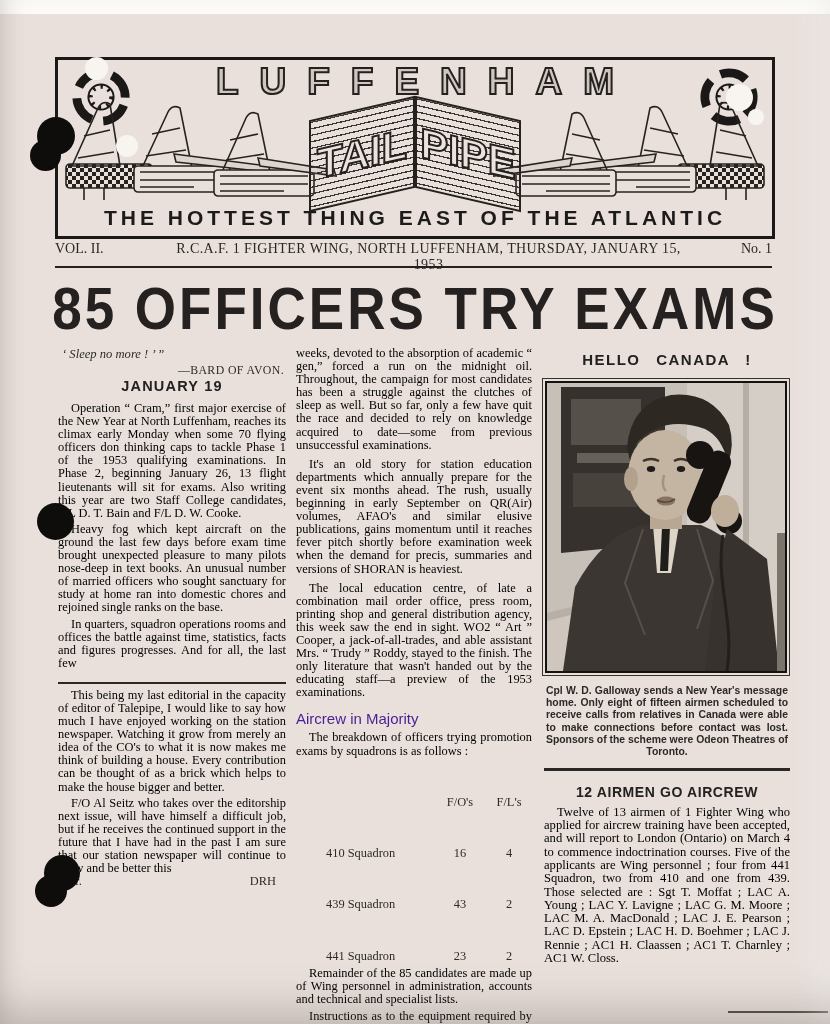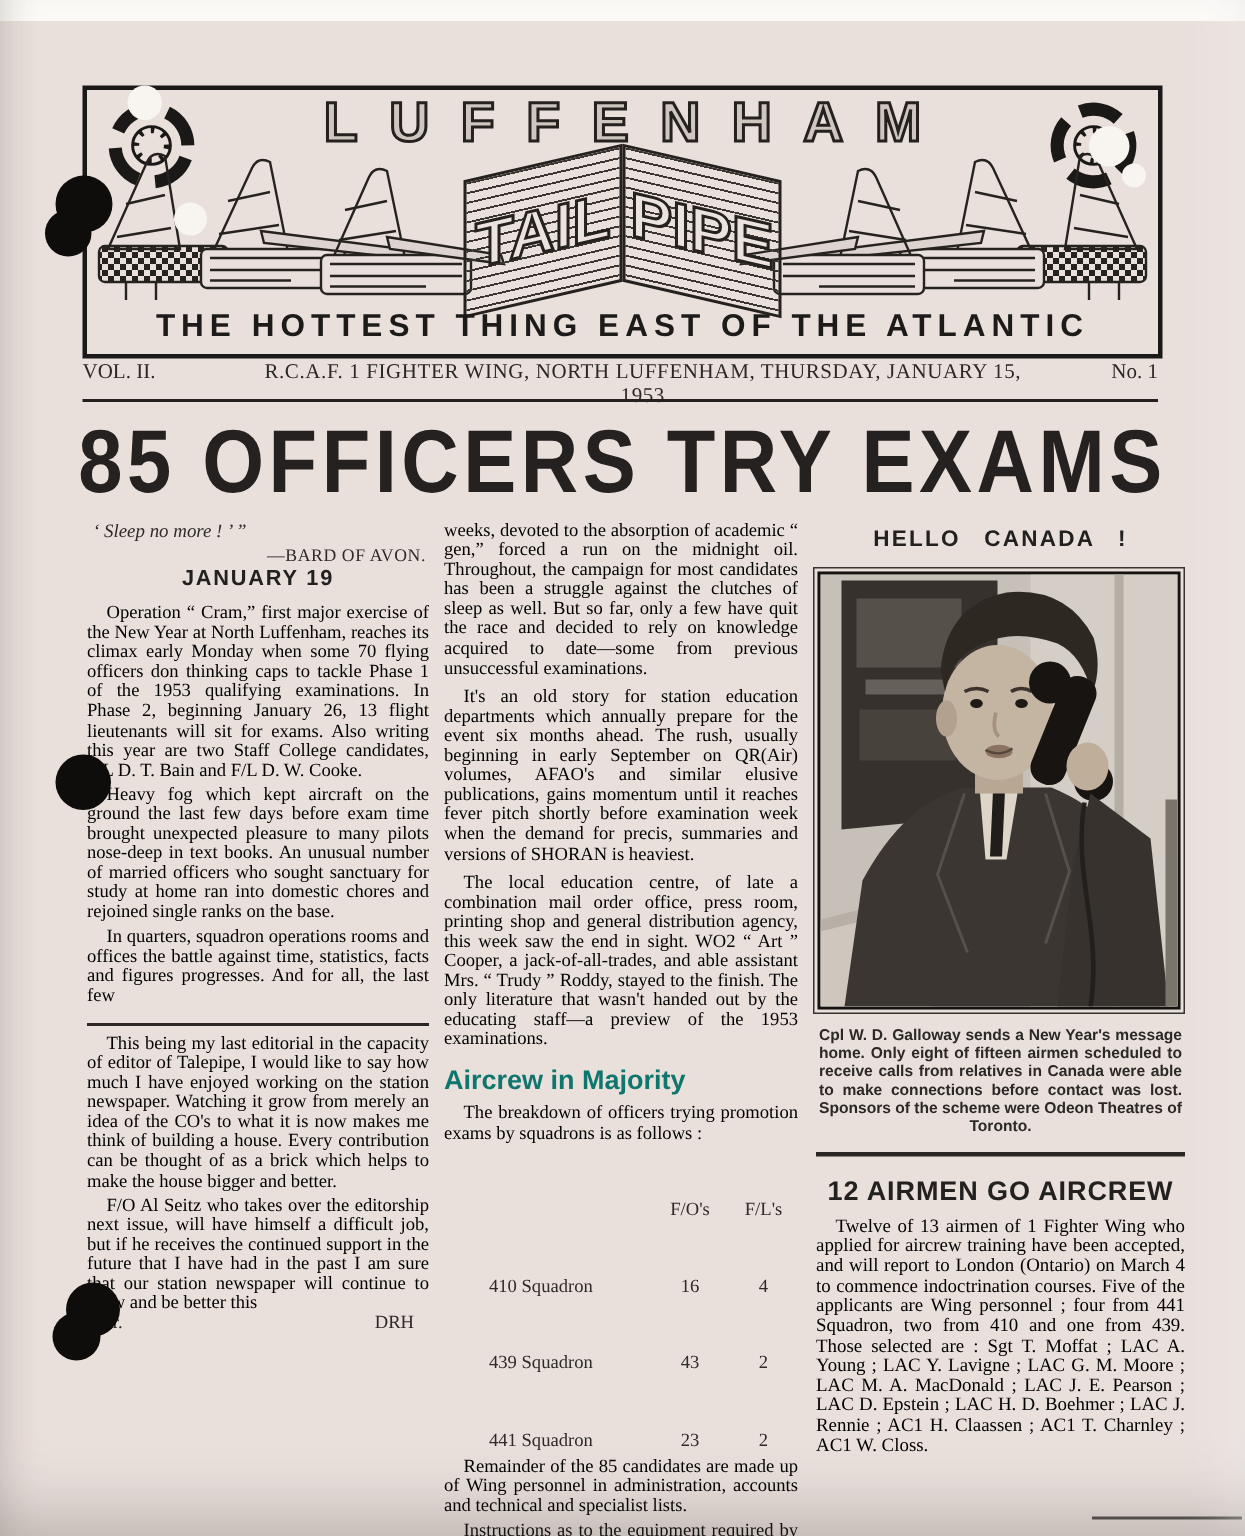--- a/index.html
+++ b/index.html
@@ -48,34 +48,34 @@
   .body{font-size:12.4px;line-height:13.1px;text-align:justify;margin:3px 0 0;color:#000000;}
   .body.ind{text-indent:13px;}
   .epigraph{font-style:italic;font-size:12.6px;line-height:15px;margin:0;padding-left:4px;}
   .attribution{text-align:right;font-size:11.8px;letter-spacing:.4px;margin-top:1px;padding-right:2px;}
   .head-sans{font-family:"Liberation Sans",sans-serif;font-weight:bold;text-align:center;color:#232120;}
   .qual-head{font-size:14.5px;line-height:17px;letter-spacing:1.2px;margin-top:8px;}
   .thin-rule{height:2px;background:#2a2725;margin-top:12px;}
   .overnout{margin-top:9px;font-family:"Liberation Sans",sans-serif;font-weight:normal;text-align:center;
     font-size:29px;letter-spacing:3px;color:#aaa19b;-webkit-text-stroke:1.3px #33302d;}
   .sigline{display:flex;justify-content:space-between;font-size:12.4px;line-height:13.1px;padding-right:10px;}
-  .subhead-left{font-family:"Liberation Sans",sans-serif;font-weight:bold;font-size:18px;margin-top:11px;color:#0f766e;}
+  .subhead-left{font-family:"Liberation Sans",sans-serif;font-weight:normal;font-size:15px;margin-top:11px;color:#4c1d95;}
   .sqtable{margin-top:3px;font-size:12.4px;line-height:13.4px;}
   .sqrow{display:flex;margin-top:38px;}
   .sq-name{flex:1;padding-left:30px;}
   .sq-fo{width:52px;text-align:center;}
   .sq-fl{width:46px;text-align:center;}
   .hello-head{font-size:15px;letter-spacing:1.5px;word-spacing:10px;margin-top:4px;}
   .photo{margin-top:13px;margin-left:1px;width:238px;height:288px;border:2px solid #141312;
     box-shadow:0 0 0 2px #e9e0dc,0 0 0 3px #35322f;background:#c9c2ba;}
   .photo svg{display:block;}
   .caption{margin-top:12px;padding:0 2px;font-family:"Liberation Sans",sans-serif;font-weight:bold;
     font-size:10.4px;line-height:12.2px;text-align:justify;text-align-last:center;color:#2b2826;}
   .cap-rule{height:2.5px;background:#2a2725;margin-top:10px;}
-  .airmen-head{font-size:18px;letter-spacing:.6px;margin-top:13px;}
+  .airmen-head{font-size:14px;letter-spacing:.6px;margin-top:13px;}
   .airmen-body{margin-top:6px;font-size:12.6px;line-height:13.3px;}
   
   .punch{position:absolute;background:#0e0d0c;border-radius:50%;}
   .blotch{position:absolute;background:#f8f5f1;border-radius:50%;}
   .br-rule{position:absolute;left:728px;top:1011px;width:100px;height:2px;background:#55504b;}
 </style>
 </head>
 <body>
 
 <div id="page">

